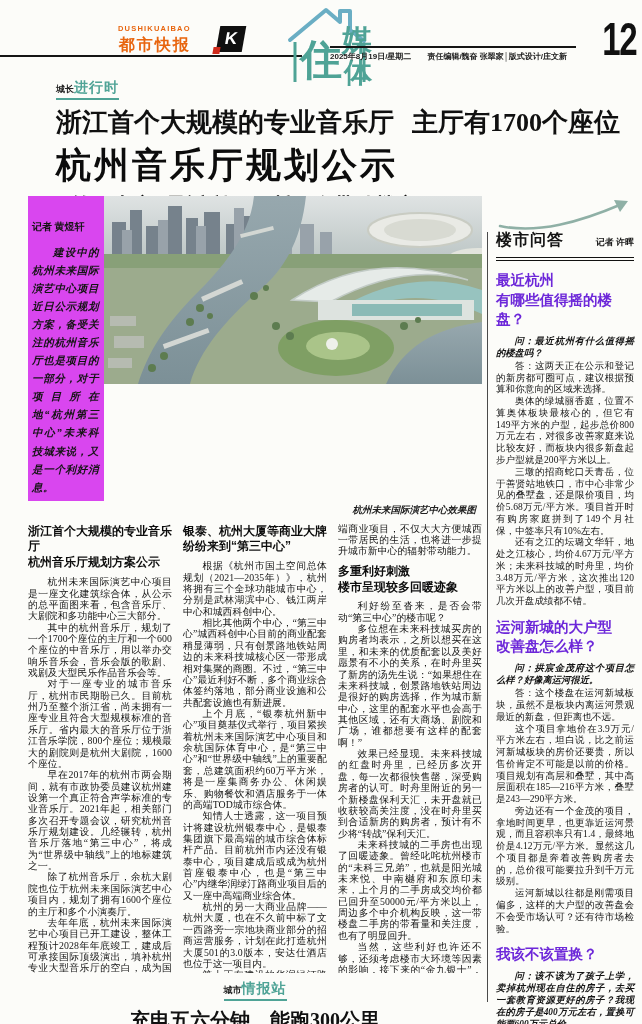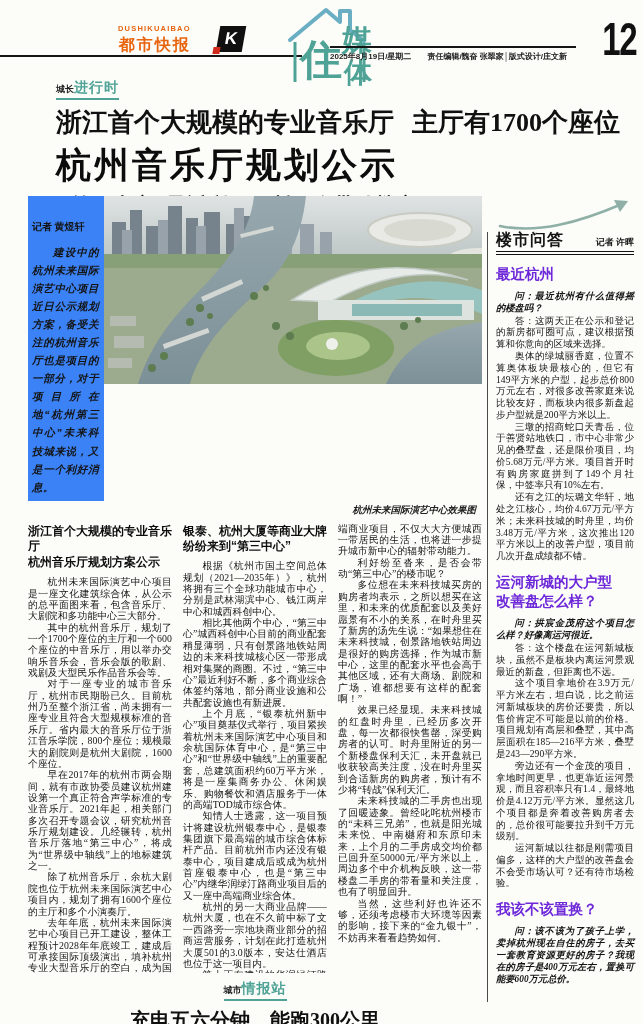--- a/index.html
+++ b/index.html
@@ -30,21 +30,21 @@
   .sec-tag .small{font:700 9px "Liberation Sans",sans-serif;color:#222;}
   .sec-tag .accent{font:900 14px "Liberation Sans",sans-serif;color:#4fa396;letter-spacing:1px;}
   .kicker{margin-top:5px;font:600 26px "Liberation Serif",serif;white-space:nowrap;color:#101010;}
   .kicker .wide{display:inline-block;width:18px;}
   .main-title{margin-top:2px;font:900 35px "Liberation Sans",sans-serif;letter-spacing:3px;color:#0c0c0c;}
   .sub-title{margin-top:3px;font:700 italic 20px "Liberation Serif",serif;color:#101010;letter-spacing:1px;}
 
   
   .main-left{position:absolute;left:28px;top:196px;width:454px;}
   .lead-row{display:flex;}
-  .intro-col{width:76px;background:#3b82f6;padding:24px 5px 4px 4px;box-sizing:border-box;}
+  .intro-col{width:76px;background:#d946ef;padding:24px 5px 4px 4px;box-sizing:border-box;}
   .reporter{font:700 10px "Liberation Serif",serif;margin:0 0 10px;}
   .intro-text{font:700 italic 10.5px "Liberation Serif",serif;line-height:1.72;letter-spacing:.5px;
               text-align:justify;text-indent:2em;margin:0;}
   .photo-wrap{width:378px;height:188px;margin-left:0;}
   .photo-wrap svg{display:block;}
   .caption-row{height:16px;font:italic 700 9.5px "Liberation Serif",serif;text-align:right;
                padding-right:6px;padding-top:3px;color:#222;}
 
   
   .cols{display:flex;gap:11px;margin-top:3px;height:450px;overflow:hidden;}
@@ -57,21 +57,21 @@
   
   .bottom{margin-top:6px;text-align:center;}
   .bottom .sec-tag{margin:0 auto;}
   .b-kicker{font:600 20px "Liberation Serif",serif;margin-top:6px;color:#101010;}
 
   
   .v-rule{position:absolute;left:487px;top:232px;width:1px;height:770px;background:#4a4a4a;}
   .sidebar{position:absolute;left:496px;top:196px;width:138px;font-size:9.5px;line-height:1.24;}
   .swoosh{height:34px;}
   .sb-head{display:flex;align-items:baseline;justify-content:space-between;border-bottom:1.5px solid #111;
-           padding-bottom:0;}
+           padding-bottom:6px;}
   .sb-title{font:900 16px "Liberation Sans",sans-serif;letter-spacing:1px;}
   .sb-byline{font:700 9px "Liberation Serif",serif;}
   .sb-head2{height:1px;background:#111;margin-top:2px;margin-bottom:8px;}
   .qa-h{font:900 14.5px "Liberation Sans",sans-serif;line-height:1.35;margin:10px 0 5px;color:#6d28d9;}
   .q{font:700 italic 9.3px "Liberation Serif",serif;line-height:1.3;margin:0 0 2px;text-indent:2em;
      text-align:justify;}
 </style>
 </head>
 <body>
 
@@ -230,20 +230,24 @@
             <p class="para">根据《杭州市国土空间总体规划（2021—2035年）》，杭州将拥有三个全球功能城市中心，分别是武林湖滨中心、钱江两岸中心和城西科创中心。</p>
             <p class="para">相比其他两个中心，“第三中心”城西科创中心目前的商业配套稍显薄弱，只有创景路地铁站周边的未来科技城核心区一带形成相对集聚的商圈。不过，“第三中心”最近利好不断，多个商业综合体签约落地，部分商业设施和公共配套设施也有新进展。</p>
             <p class="para">上个月底，“银泰杭州新中心”项目奠基仪式举行，项目紧挨着杭州未来国际演艺中心项目和余杭国际体育中心，是“第三中心”和“世界级中轴线”上的重要配套，总建筑面积约60万平方米，将是一座集商务办公、休闲娱乐、购物餐饮和酒店服务于一体的高端TOD城市综合体。</p>
             <p class="para">知情人士透露，这一项目预计将建设杭州银泰中心，是银泰集团旗下最高端的城市综合体标杆产品。目前杭州市内还没有银泰中心，项目建成后或成为杭州首座银泰中心，也是“第三中心”内继华润绿汀路商业项目后的又一座中高端商业综合体。</p>
             <p class="para">杭州的另一大商业品牌——杭州大厦，也在不久前中标了文一西路旁一宗地块商业部分的招商运营服务，计划在此打造杭州大厦501的3.0版本，安达仕酒店也位于这一项目内。</p>
             <p class="para">算上正在建设的华润绿汀路商业项目，“第三中心”将集聚多个中高</p>
           </div>
       </div>
       <div class="col">
         <p class="para para-noindent">端商业项目，不仅大大方便城西一带居民的生活，也将进一步提升城市新中心的辐射带动能力。</p>
+        <div class="subhead">
+          <div>多重利好刺激</div>
+          <div>楼市呈现较多回暖迹象</div>
+        </div>
         <div>
             <p class="para">利好纷至沓来，是否会带动“第三中心”的楼市呢？</p>
             <p class="para">多位想在未来科技城买房的购房者均表示，之所以想买在这里，和未来的优质配套以及美好愿景有不小的关系，在时舟里买了新房的汤先生说：“如果想住在未来科技城，创景路地铁站周边是很好的购房选择，作为城市新中心，这里的配套水平也会高于其他区域，还有大商场、剧院和广场，谁都想要有这样的配套啊！”</p>
             <p class="para">效果已经显现。未来科技城的红盘时舟里，已经历多次开盘，每一次都很快售罄，深受购房者的认可。时舟里附近的另一个新楼盘保利天汇，未开盘就已收获较高关注度，没在时舟里买到合适新房的购房者，预计有不少将“转战”保利天汇。</p>
             <p class="para">未来科技城的二手房也出现了回暖迹象。曾经叱咤杭州楼市的“未科三兄弟”，也就是阳光城未来悦、中南樾府和东原印未来，上个月的二手房成交均价都已回升至50000元/平方米以上，周边多个中介机构反映，这一带楼盘二手房的带看量和关注度，也有了明显回升。</p>
             <p class="para">当然，这些利好也许还不够，还须考虑楼市大环境等因素的影响，接下来的“金九银十”，不妨再来看看趋势如何。</p>
           </div>
       </div>
     </div>
 
@@ -267,20 +271,21 @@
     </div>
     <div class="sb-head">
       <span class="sb-title">楼市问答</span>
       <span class="sb-byline">记者 许晖</span>
     </div>
     <div class="sb-head2"></div>
 
     <div>
       <div class="qa-h">
         <div>最近杭州</div>
+        <div>有哪些值得摇的楼盘？</div>
       </div>
       <p class="q">问：最近杭州有什么值得摇的楼盘吗？</p>
       <div>
           <p class="para">答：这两天正在公示和登记的新房都可圈可点，建议根据预算和你意向的区域来选择。</p>
           <p class="para">奥体的绿城丽香庭，位置不算奥体板块最核心的，但它有149平方米的户型，起步总价800万元左右，对很多改善家庭来说比较友好，而板块内很多新盘起步户型就是200平方米以上。</p>
           <p class="para">三墩的招商蛇口天青岳，位于善贤站地铁口，市中心非常少见的叠墅盘，还是限价项目，均价5.68万元/平方米。项目首开时有购房家庭拼到了149个月社保，中签率只有10%左右。</p>
           <p class="para">还有之江的坛璐文华轩，地处之江核心，均价4.67万元/平方米；未来科技城的时舟里，均价3.48万元/平方米，这次推出120平方米以上的改善户型，项目前几次开盘成绩都不错。</p>
         </div>
     </div>
 

